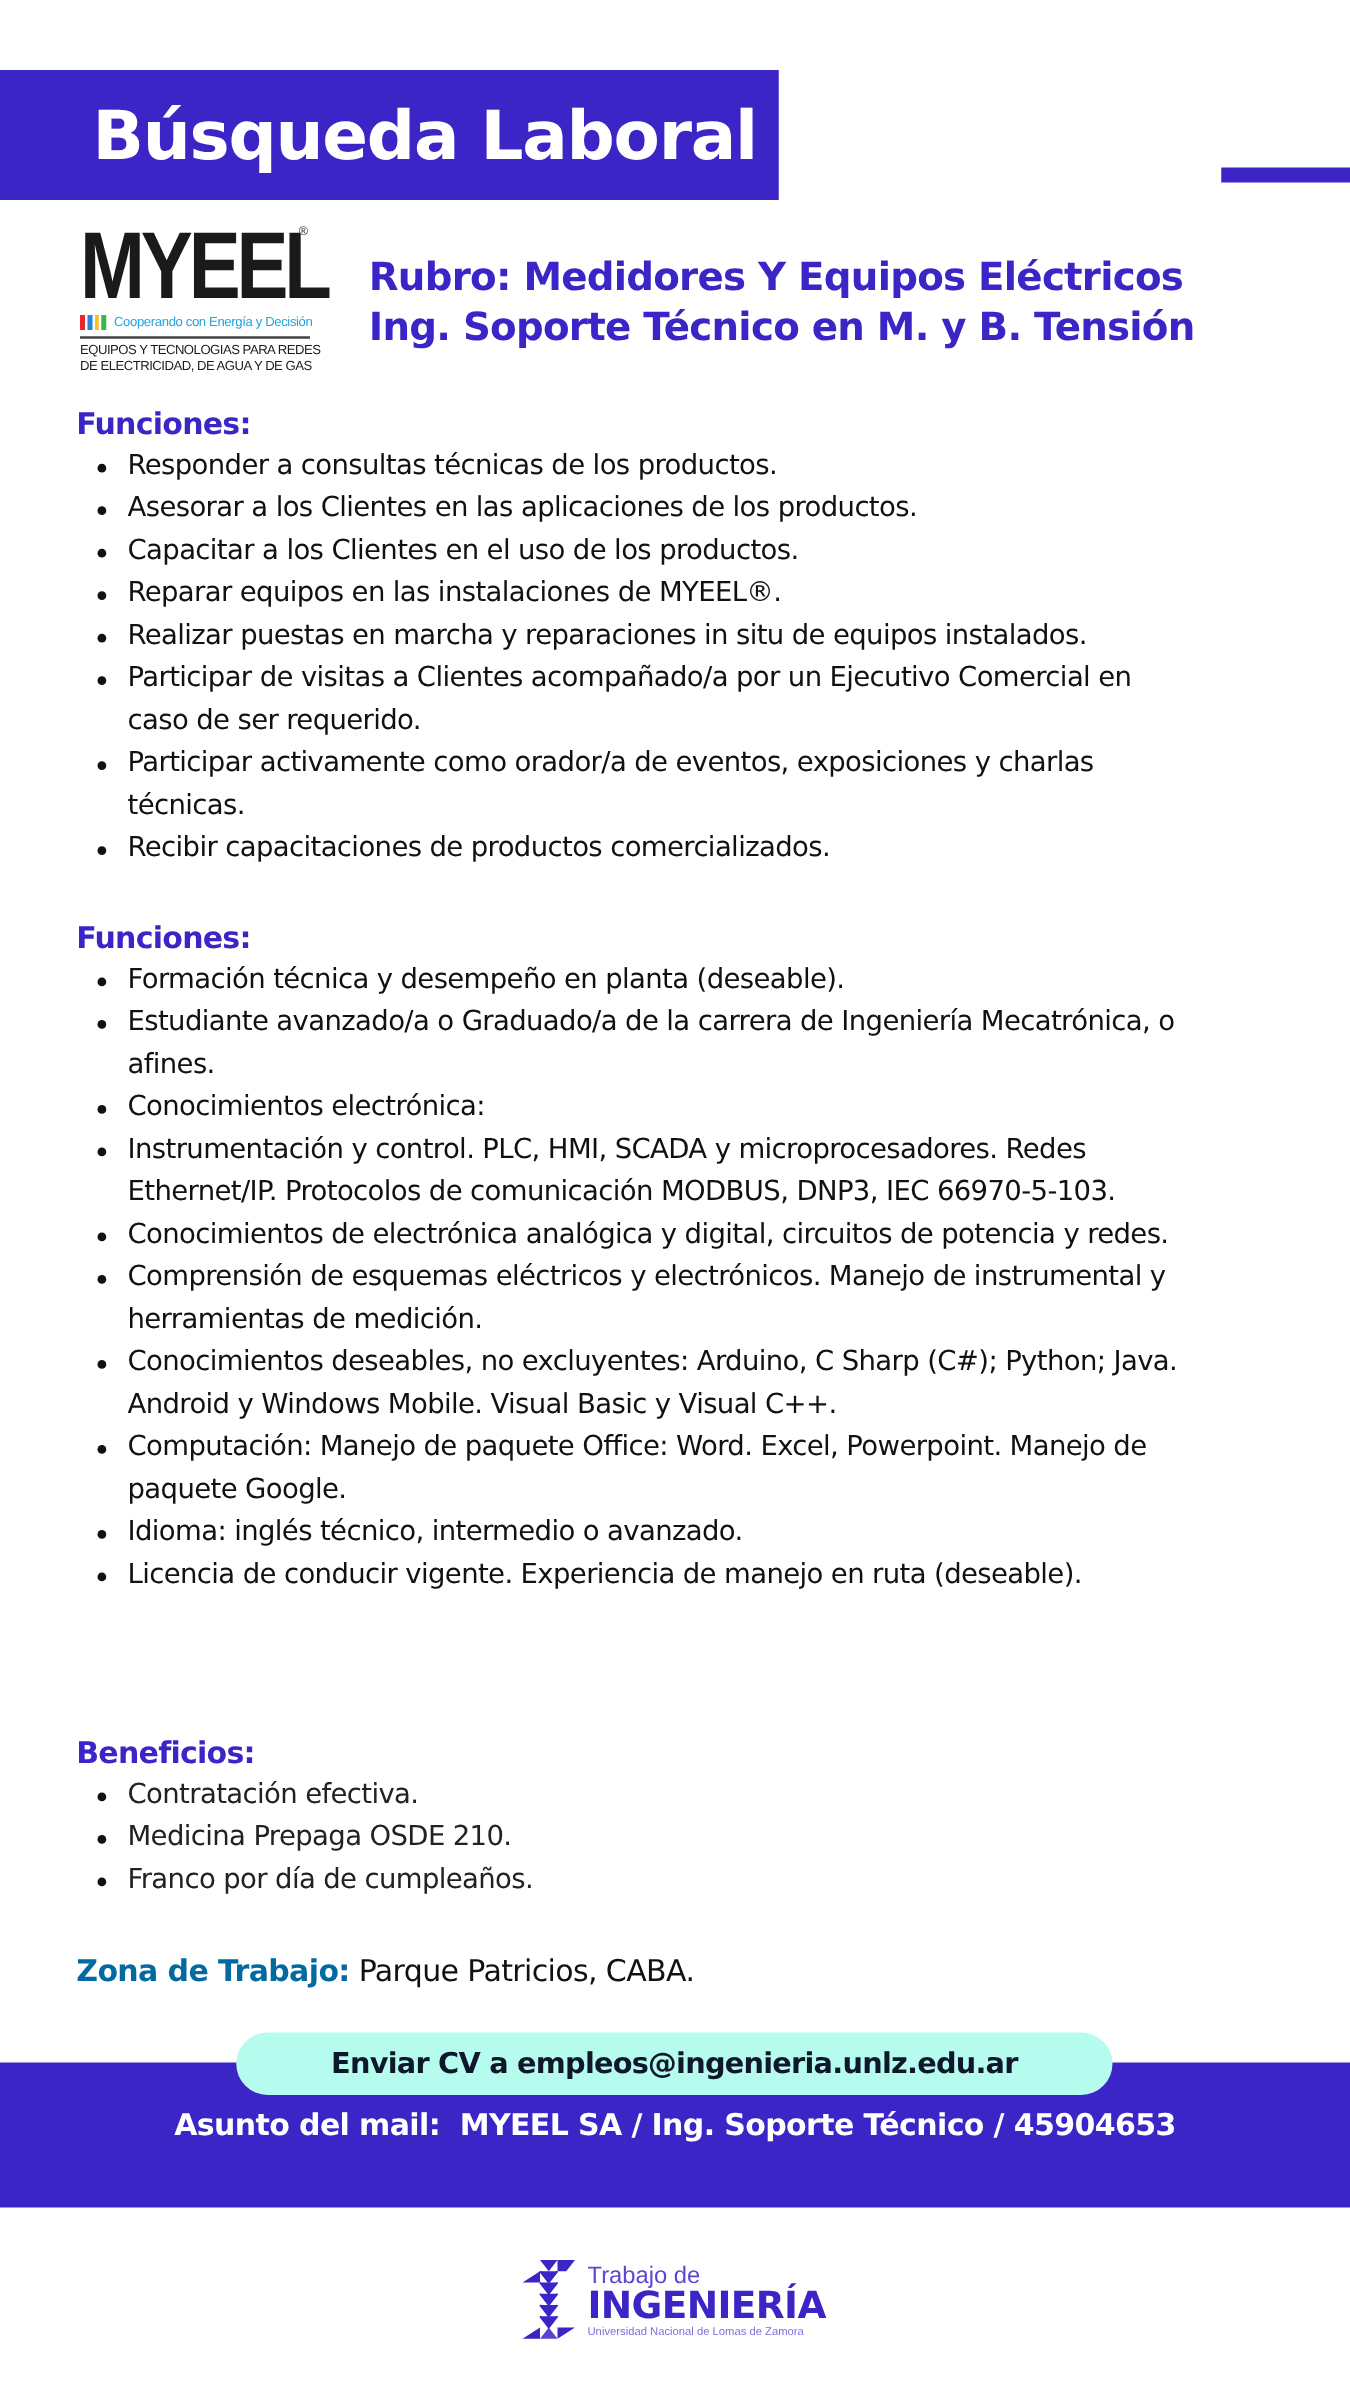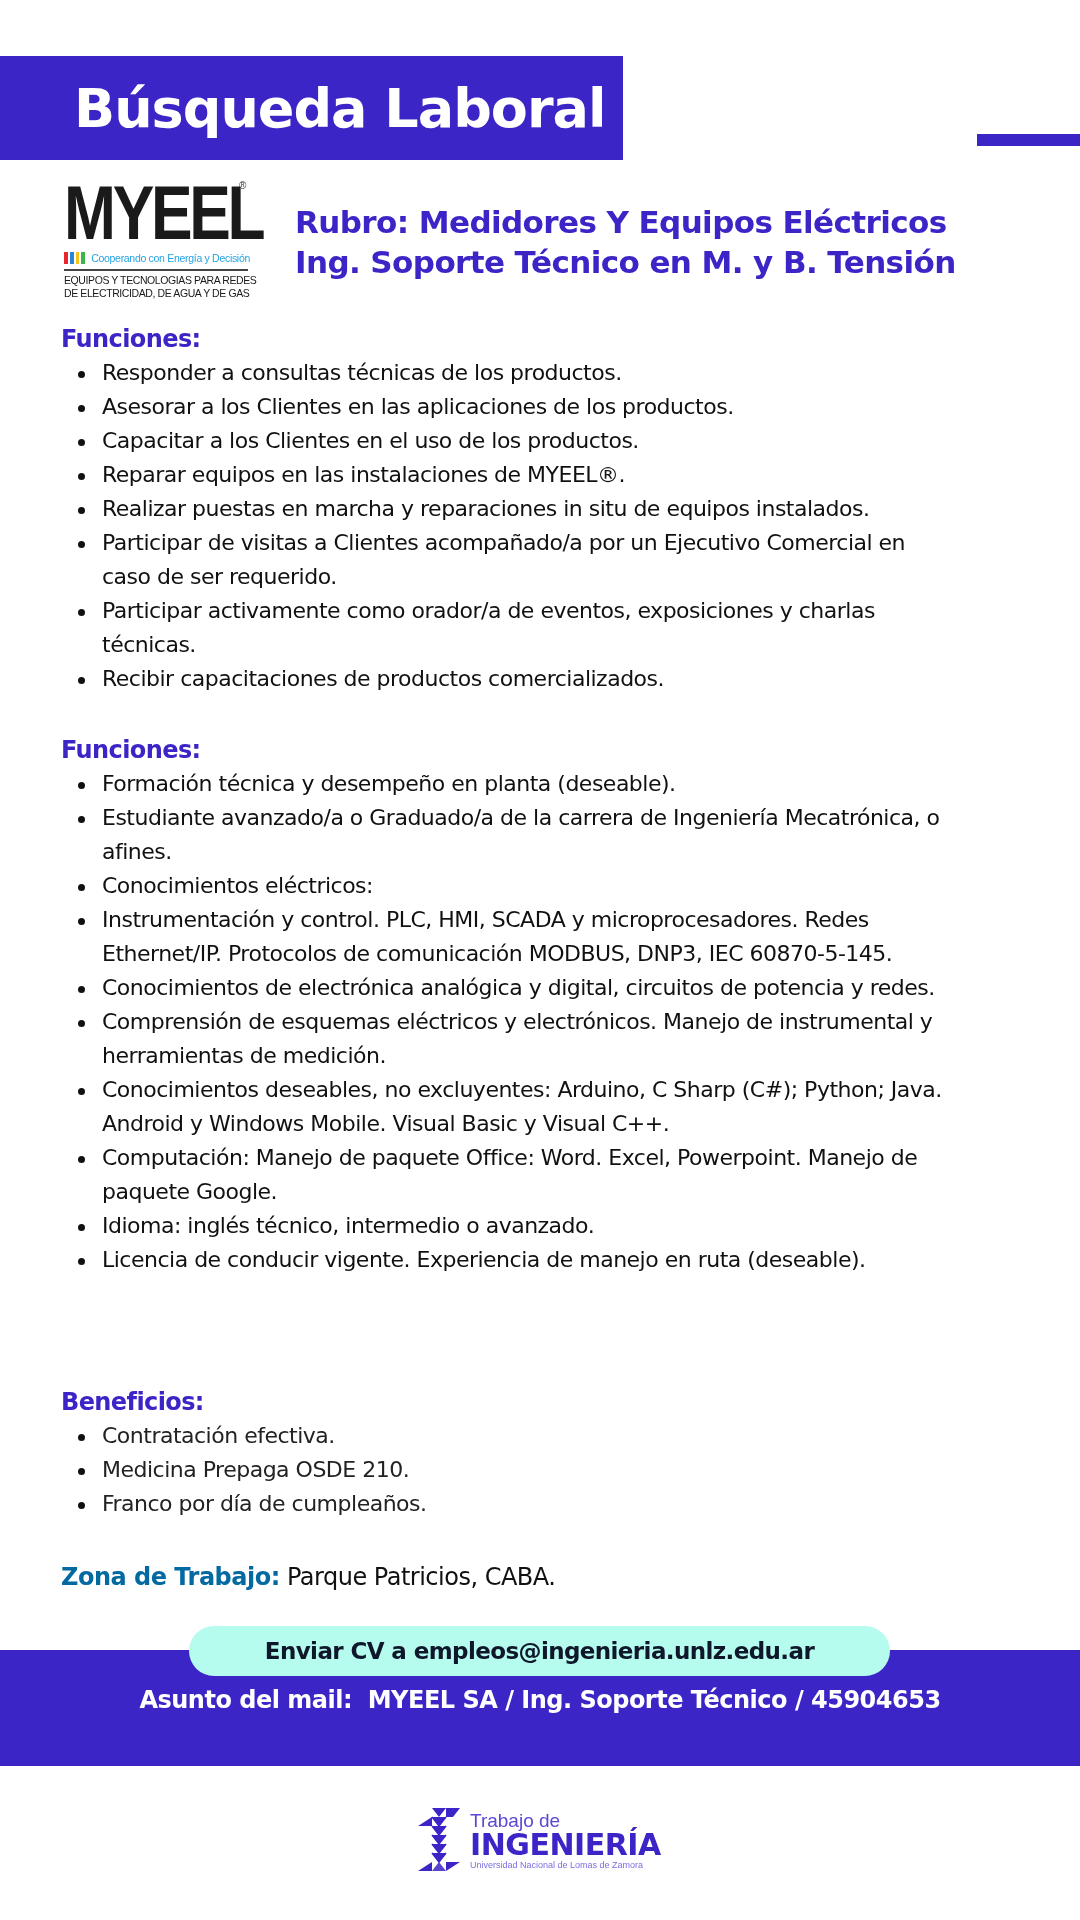--- a/index.html
+++ b/index.html
@@ -96,22 +96,22 @@
     <li style="width:880px">Participar activamente como orador/a de eventos, exposiciones y charlas técnicas.</li>
     <li>Recibir capacitaciones de productos comercializados.</li>
   </ul>
 </div>
 
 <div class="section" style="top:733px;">
   <div class="section-title">Funciones:</div>
   <ul class="items">
     <li>Formación técnica y desempeño en planta (deseable).</li>
     <li style="width:880px">Estudiante avanzado/a o Graduado/a de la carrera de Ingeniería Mecatrónica, o afines.</li>
-    <li>Conocimientos eléctricos:</li>
-    <li style="width:920px">Instrumentación y control. PLC, HMI, SCADA y microprocesadores. Redes Ethernet/IP. Protocolos de comunicación MODBUS, DNP3, IEC 60870-5-145.</li>
+    <li>Conocimientos electrónica:</li>
+    <li style="width:920px">Instrumentación y control. PLC, HMI, SCADA y microprocesadores. Redes Ethernet/IP. Protocolos de comunicación MODBUS, DNP3, IEC 66970-5-103.</li>
     <li style="width:920px">Conocimientos de electrónica analógica y digital, circuitos de potencia y redes.</li>
     <li style="width:880px">Comprensión de esquemas eléctricos y electrónicos. Manejo de instrumental y herramientas de medición.</li>
     <li style="width:900px">Conocimientos deseables, no excluyentes: Arduino, C Sharp (C#); Python; Java. Android y Windows Mobile. Visual Basic y Visual C++.</li>
     <li style="width:880px">Computación: Manejo de paquete Office: Word. Excel, Powerpoint. Manejo de paquete Google.</li>
     <li>Idioma: inglés técnico, intermedio o avanzado.</li>
     <li>Licencia de conducir vigente. Experiencia de manejo en ruta (deseable).</li>
   </ul>
 </div>
 
 <div class="section" style="top:1385px;">

